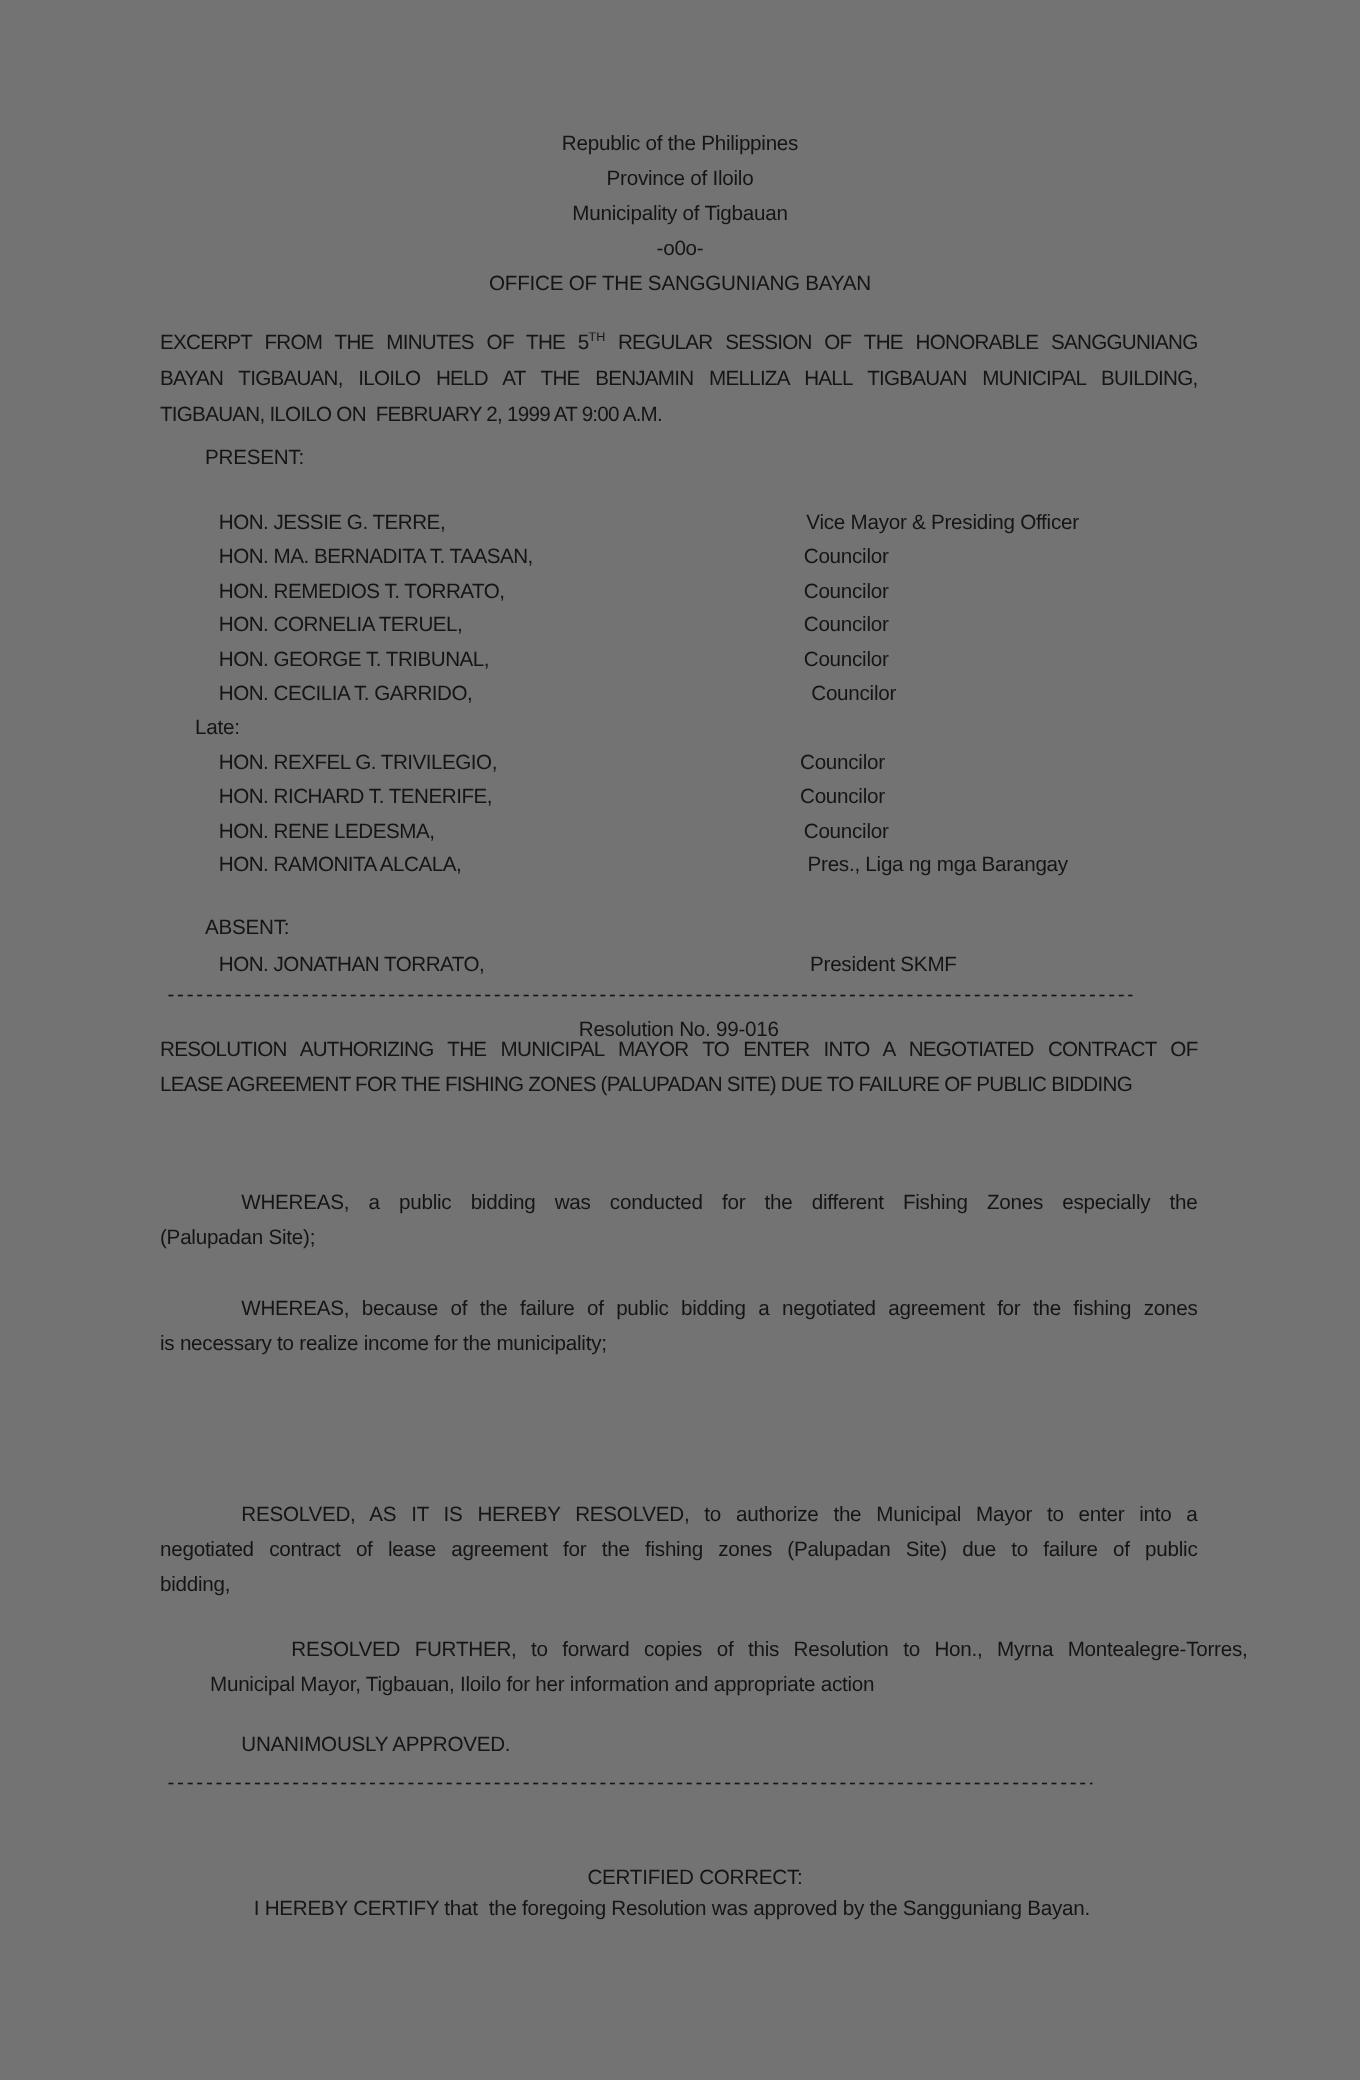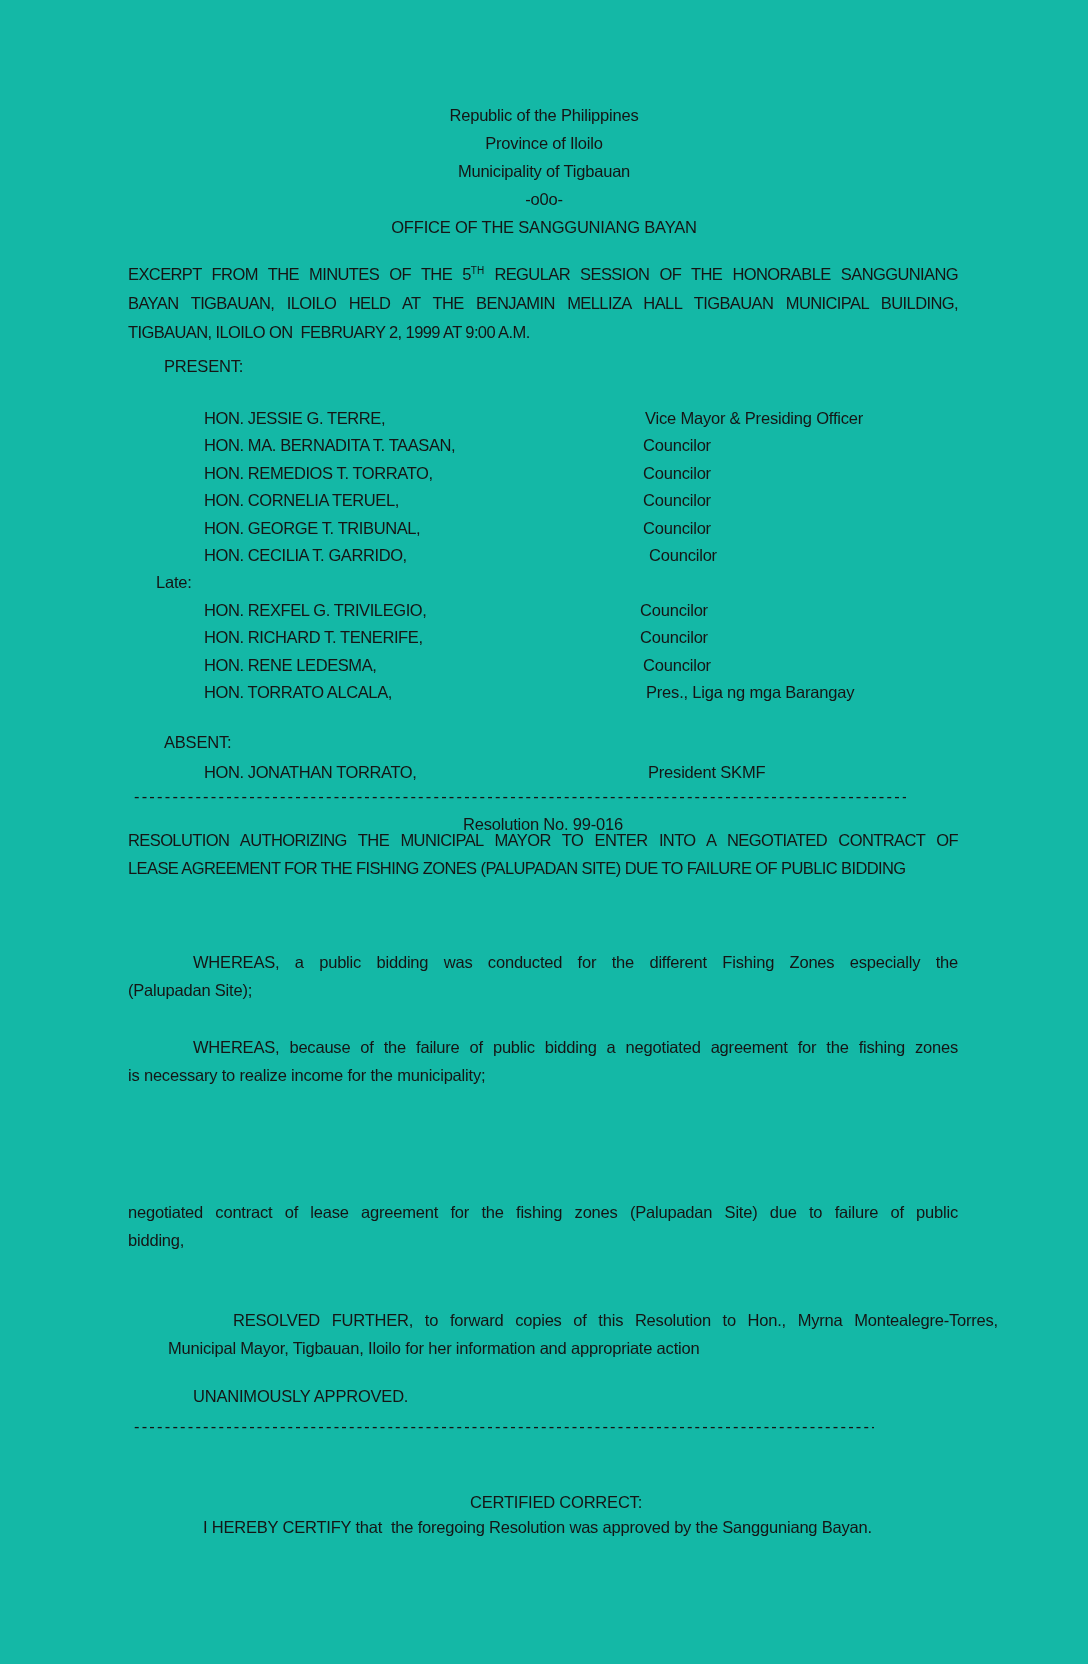--- a/index.html
+++ b/index.html
@@ -1,19 +1,19 @@
 <!DOCTYPE html>
 <html><head>
 <meta charset="utf-8">
 <style>
   html,body{margin:0;padding:0;background:#ffffff;}
   .page{
     position:relative;
     width:1088px;height:1664px;
-    background:#14b8a6;
+    background:#737373;
     font-family:"Liberation Sans",sans-serif;
     font-size:16.5px;
     color:#151515;
     letter-spacing:-0.2px;
     overflow:hidden;
   }
   .abs{position:absolute;}
   .blk{left:128px;width:830px;}
   .caps{letter-spacing:-0.6px;}
   .hdr{left:0;width:1088px;text-align:center;line-height:28px;}
@@ -22,21 +22,21 @@
   .ind{text-indent:65px;}
   .para{line-height:28px;}
   .natural{white-space:pre-wrap;}
   .sup{font-size:10px;vertical-align:6px;letter-spacing:0;}
   .sec-label{display:inline-block;}
   .off36{margin-left:36px;}
   .off28{margin-left:28px;}
   .off65{margin-left:65px;}
   .off75{margin-left:75px;}
   .mrow{position:relative;height:27.4px;line-height:27.4px;}
-  .mname{margin-left:76px;letter-spacing:-0.4px;text-align:center;}
+  .mname{margin-left:47px;letter-spacing:-0.4px;text-align:center;}
   .mrole{position:absolute;left:515px;top:0;letter-spacing:-0.2px;}
   .mrow:nth-child(1) .mrole{left:517px;}
   .mrow:nth-child(6) .mrole{left:521px;}
   .mrow:nth-child(8) .mrole{left:512px;}
   .mrow:nth-child(9) .mrole{left:512px;}
   .mrow:nth-child(11) .mrole{left:518px;}
   .absrole{position:absolute;left:520px;top:0;}
   .dashes{
     left:134px;width:772px;line-height:28px;
     letter-spacing:-1.2px;white-space:nowrap;overflow:hidden;
@@ -101,21 +101,21 @@
     </div>
     <div class="mrow">
       <span class="mname">HON. RICHARD T. TENERIFE,</span>
       <span class="mrole">Councilor</span>
     </div>
     <div class="mrow">
       <span class="mname">HON. RENE LEDESMA,</span>
       <span class="mrole">Councilor</span>
     </div>
     <div class="mrow">
-      <span class="mname">HON. TORRATO ALCALA,</span>
+      <span class="mname">HON. RAMONITA ALCALA,</span>
       <span class="mrole">Pres., Liga ng mga Barangay</span>
     </div>
   </div>
 
   <div class="abs blk" style="top:733px;">
     <span class="sec-label off36">ABSENT:</span>
   </div>
   <div class="abs blk mrow" style="top:759px;">
     <span class="mname">HON. JONATHAN TORRATO,</span>
     <span class="absrole">President SKMF</span>
@@ -135,20 +135,21 @@
     <div class="natural">(Palupadan Site);</div>
   </div>
 
   <div class="abs blk para" style="top:1033px;">
     <div class="stretch ind">WHEREAS, because of the failure of public bidding a negotiated agreement for the fishing zones</div>
     <div class="natural">is necessary to realize income for the municipality;</div>
   </div>
 
 
   <div class="abs blk para" style="top:1198px;">
+    <div class="stretch ind">RESOLVED, AS IT IS  HEREBY RESOLVED, to authorize the Municipal Mayor to enter  into a</div>
     <div class="stretch">negotiated contract of lease agreement for the fishing zones (Palupadan Site) due to failure of public</div>
     <div class="natural">bidding,</div>
   </div>
 
   <div class="abs blk para" style="top:1306px;margin-left:40px;">
     <div class="stretch ind">RESOLVED FURTHER, to forward copies of this Resolution to Hon., Myrna Montealegre-Torres,</div>
     <div class="natural">Municipal Mayor, Tigbauan, Iloilo for her information and appropriate action</div>
   </div>
 
   <div class="abs blk" style="top:1387px;">

